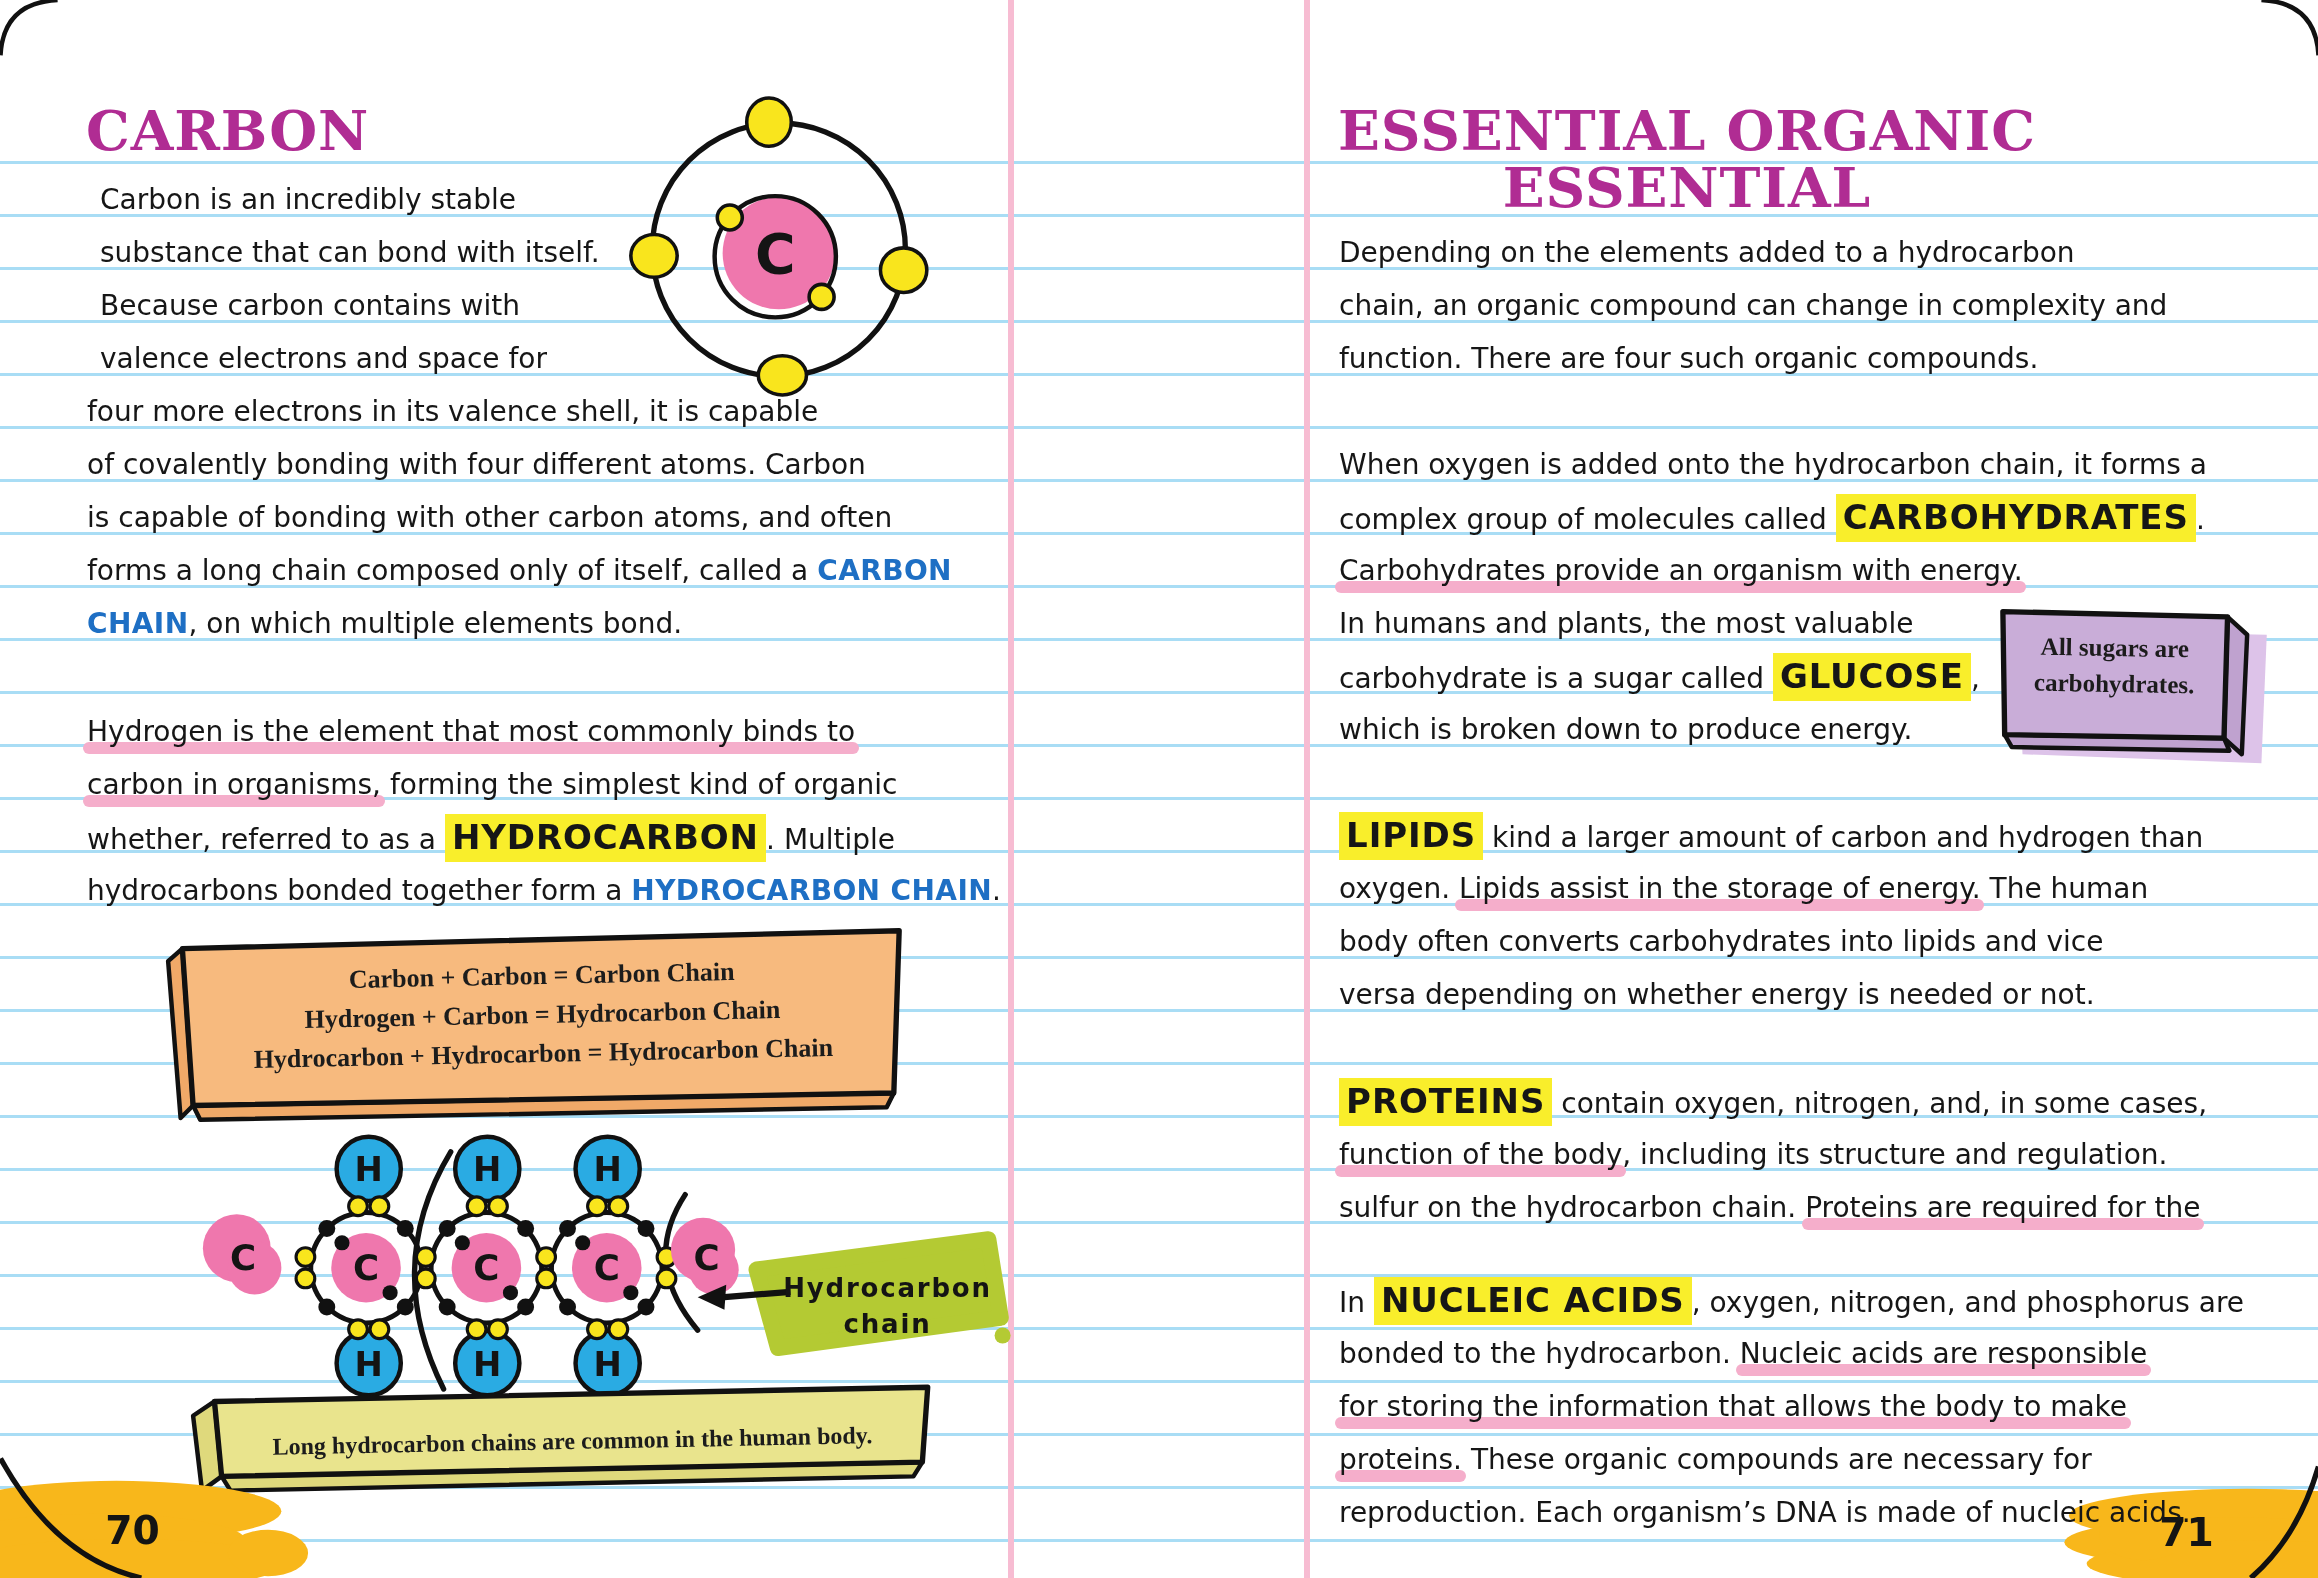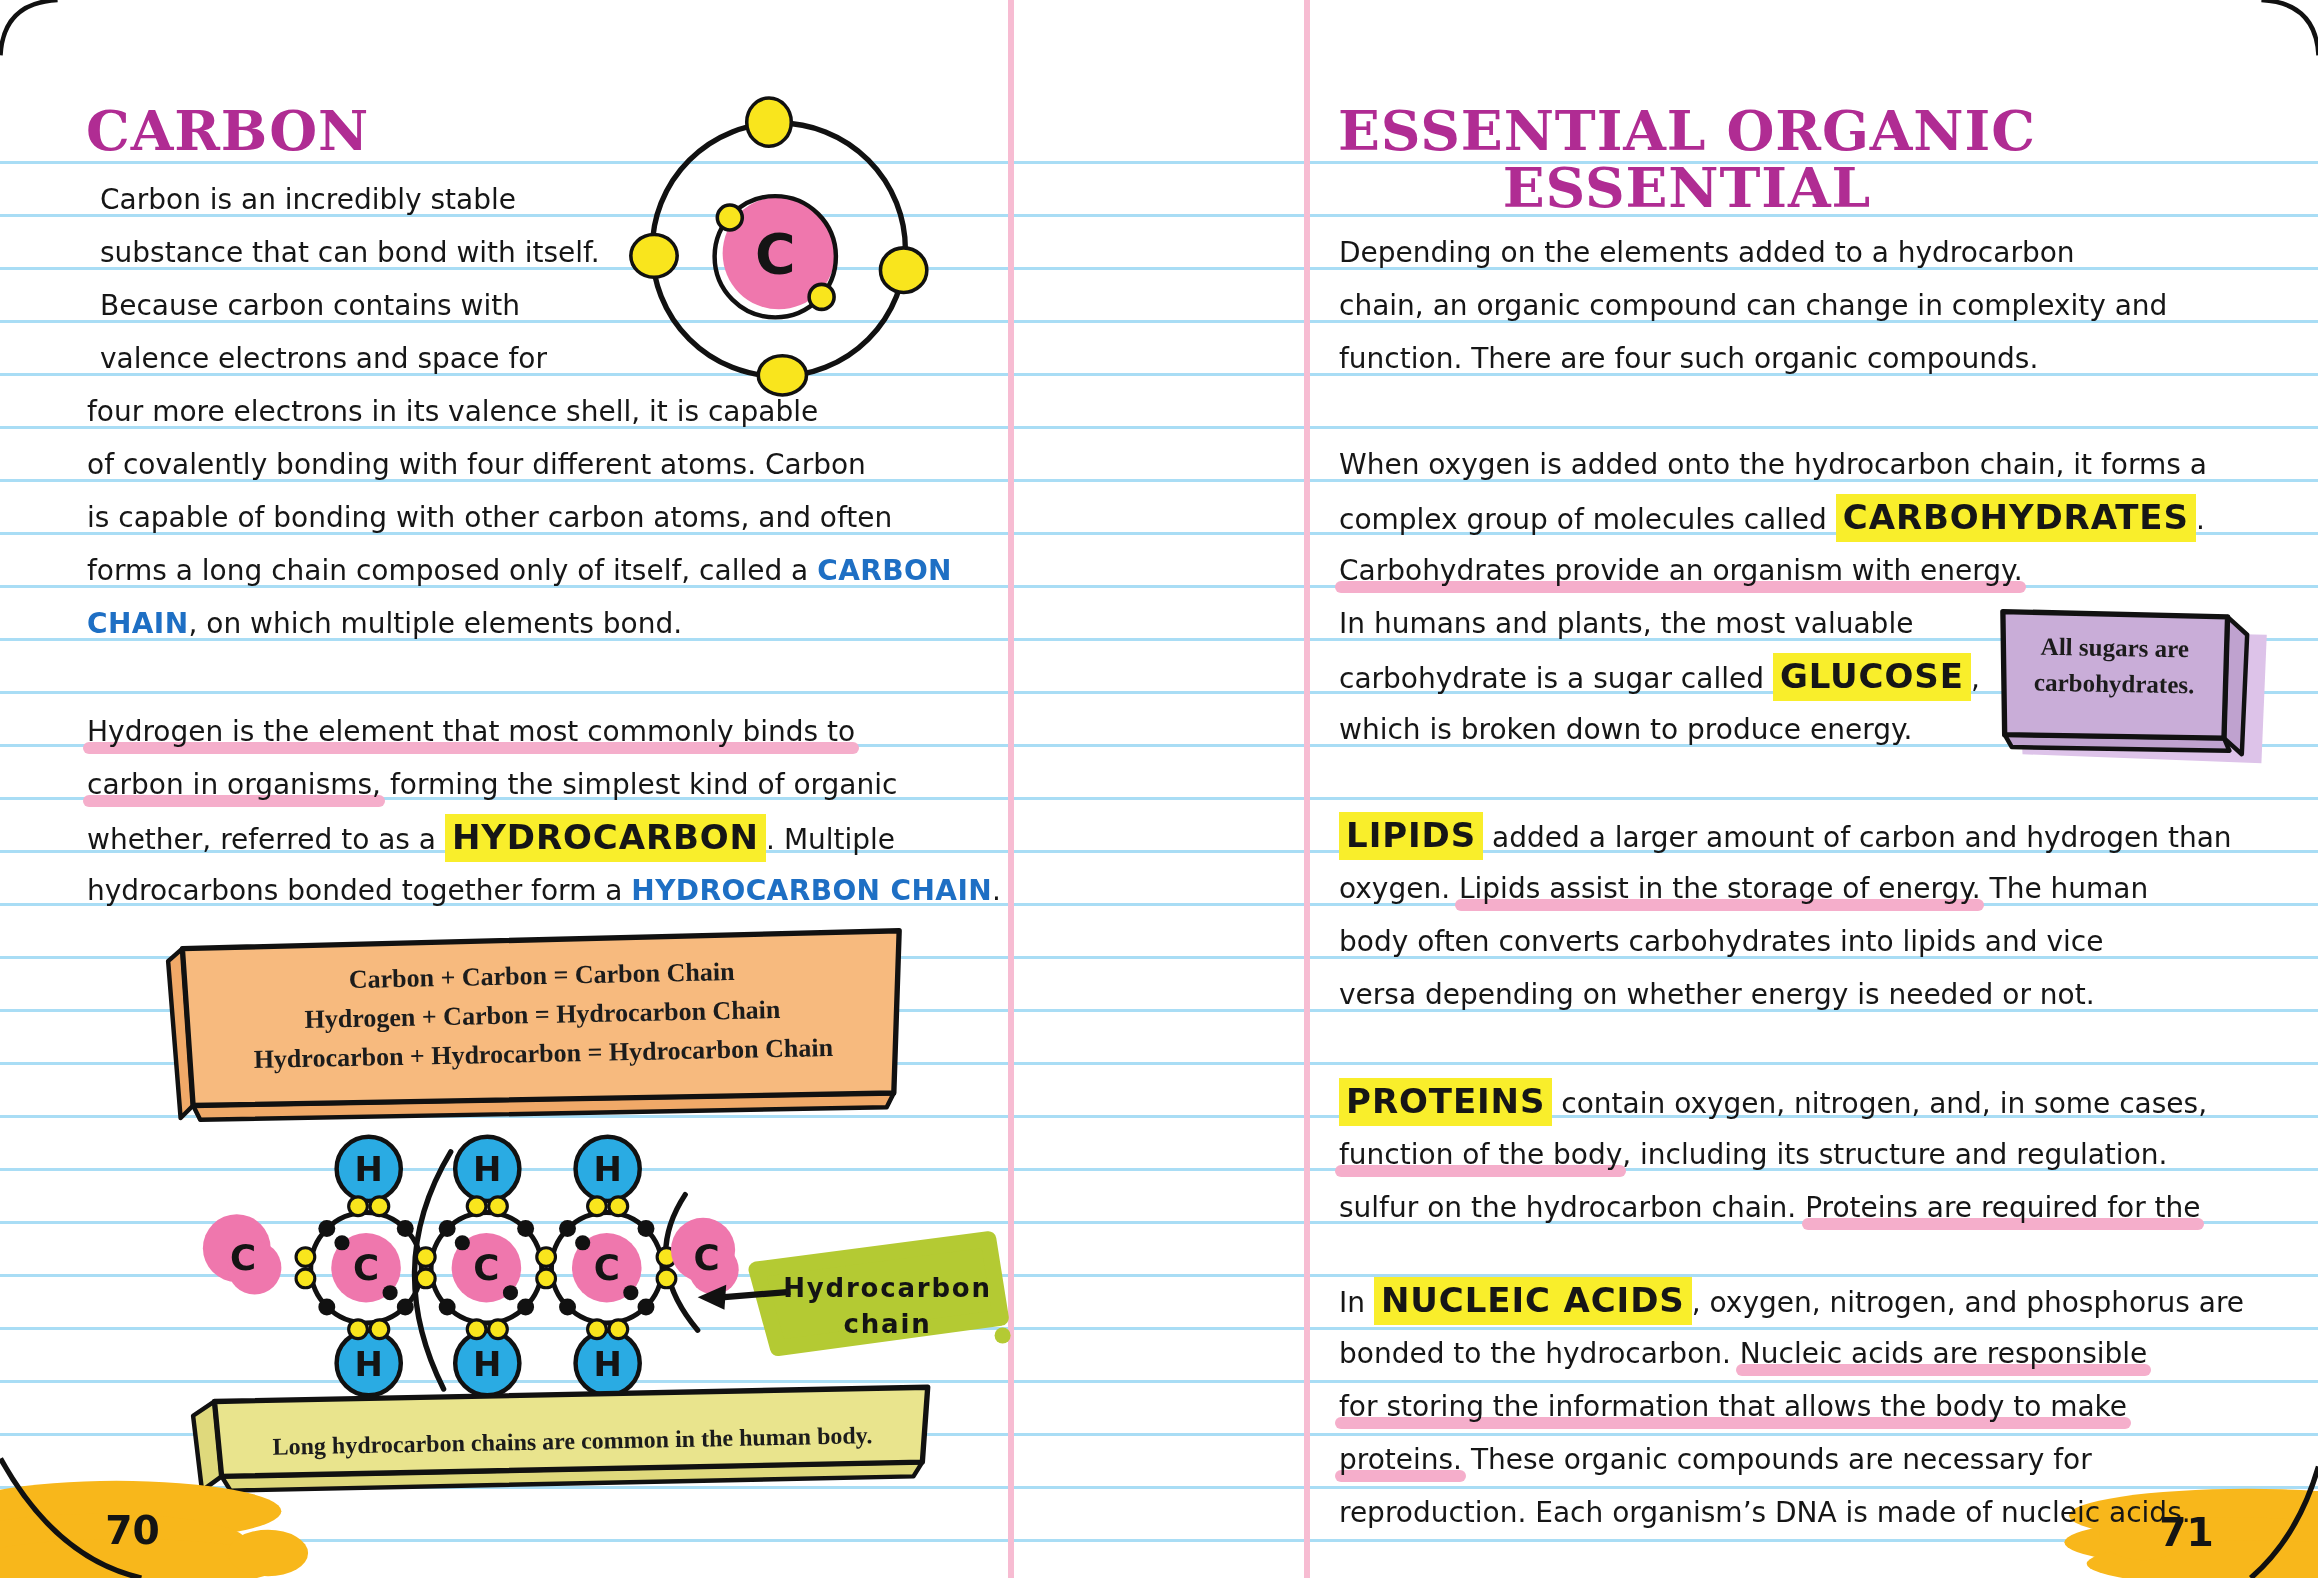--- a/index.html
+++ b/index.html
@@ -278,21 +278,21 @@
       <div class="tl"><span>carbohydrate is a sugar called </span><span class="term-hl">GLUCOSE</span><span>,</span></div>
       <div class="tl"><span>which is broken down to produce energy.</span></div>
     </div>
 
   <div class="boxtext purple-text">
     <div>All sugars are</div>
     <div>carbohydrates.</div>
   </div>
 
   <div class="para" style="left:1339px;top:809px;">
-      <div class="tl"><span class="term-hl">LIPIDS</span><span> added a larger amount of carbon and hydrogen than</span></div>
+      <div class="tl"><span class="term-hl">LIPIDS</span><span> kind a larger amount of carbon and hydrogen than</span></div>
       <div class="tl"><span>oxygen. </span><span class="u-pink">Lipids assist in the storage of energy.</span><span> The human</span></div>
       <div class="tl"><span>body often converts carbohydrates into lipids and vice</span></div>
       <div class="tl"><span>versa depending on whether energy is needed or not.</span></div>
     </div>
 
   <div class="para" style="left:1339px;top:1075px;">
       <div class="tl"><span class="term-hl">PROTEINS</span><span> contain oxygen, nitrogen, and, in some cases,</span></div>
       <div class="tl"><span class="u-pink">function of the body</span><span>, including its structure and regulation.</span></div>
       <div class="tl"><span>sulfur on the hydrocarbon chain. </span><span class="u-pink">Proteins are required for the</span></div>
     </div>

